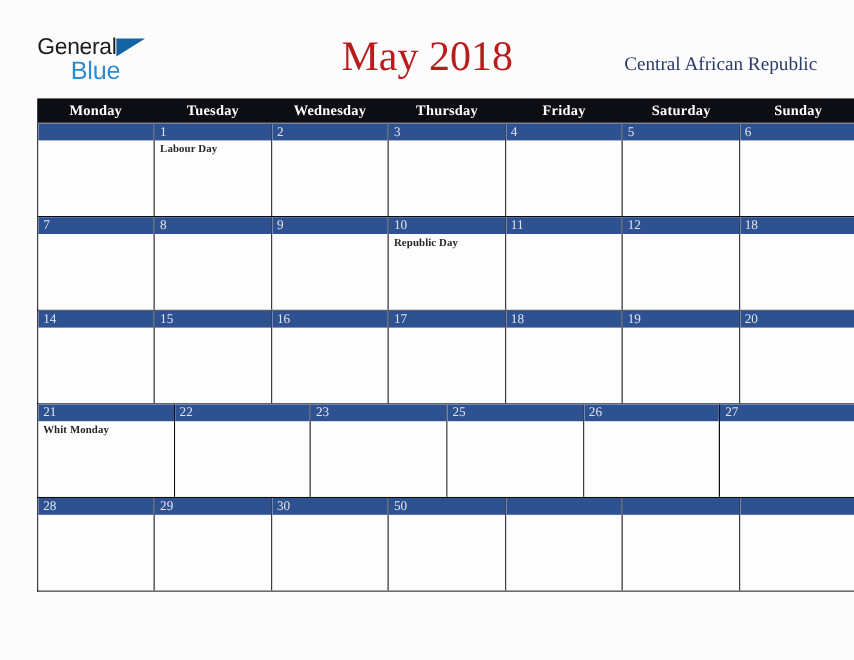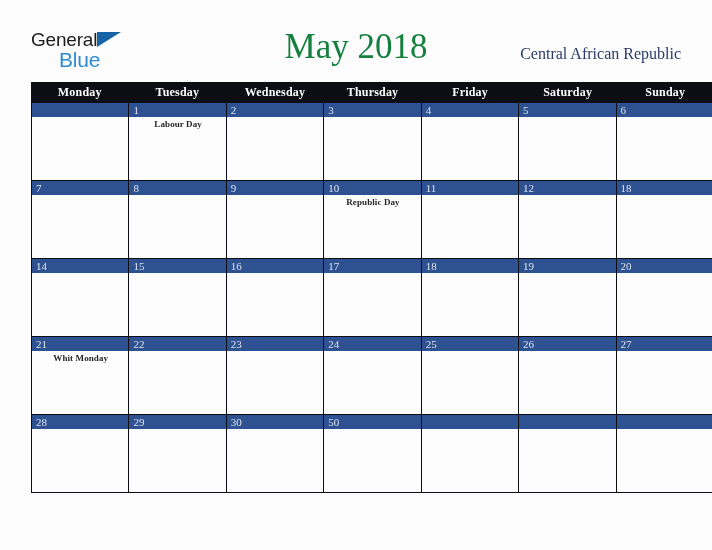--- a/index.html
+++ b/index.html
@@ -66,21 +66,21 @@
     line-height: 21px;
   }
 
   .cal-title {
     position: absolute;
     left: 160px;
     top: 26px;
     width: 392px;
     text-align: center;
     font-size: 35px;
-    color: #15803d;
+    color: #b91c1c;
     line-height: 42px;
     white-space: nowrap;
   }
 
   .cal-region {
     position: absolute;
     right: 31px;
     top: 44px;
     font-size: 16px;
     color: #2b3a67;
@@ -149,21 +149,20 @@
   }
   .day-cell.blank .day-number-bar {
     color: transparent;
   }
 
   .day-body {
     height: 63px;
     padding: 2px 3px 0 4px;
     box-sizing: border-box;
     overflow: hidden;
-    text-align: center;
   }
   .event {
     font-size: 9px;
     font-weight: bold;
     color: #272727;
     line-height: 11px;
     letter-spacing: 0.1px;
     white-space: nowrap;
   }
 </style>
@@ -299,24 +298,20 @@
           </div>
           <div class="day-cell">
             <div class="day-number-bar">22</div>
             <div class="day-body"></div>
           </div>
           <div class="day-cell">
             <div class="day-number-bar">23</div>
             <div class="day-body"></div>
           </div>
           <div class="day-cell">
-            <div class="day-number-bar">24</div>
-            <div class="day-body"></div>
-          </div>
-          <div class="day-cell">
             <div class="day-number-bar">25</div>
             <div class="day-body"></div>
           </div>
           <div class="day-cell">
             <div class="day-number-bar">26</div>
             <div class="day-body"></div>
           </div>
           <div class="day-cell">
             <div class="day-number-bar">27</div>
             <div class="day-body"></div>

